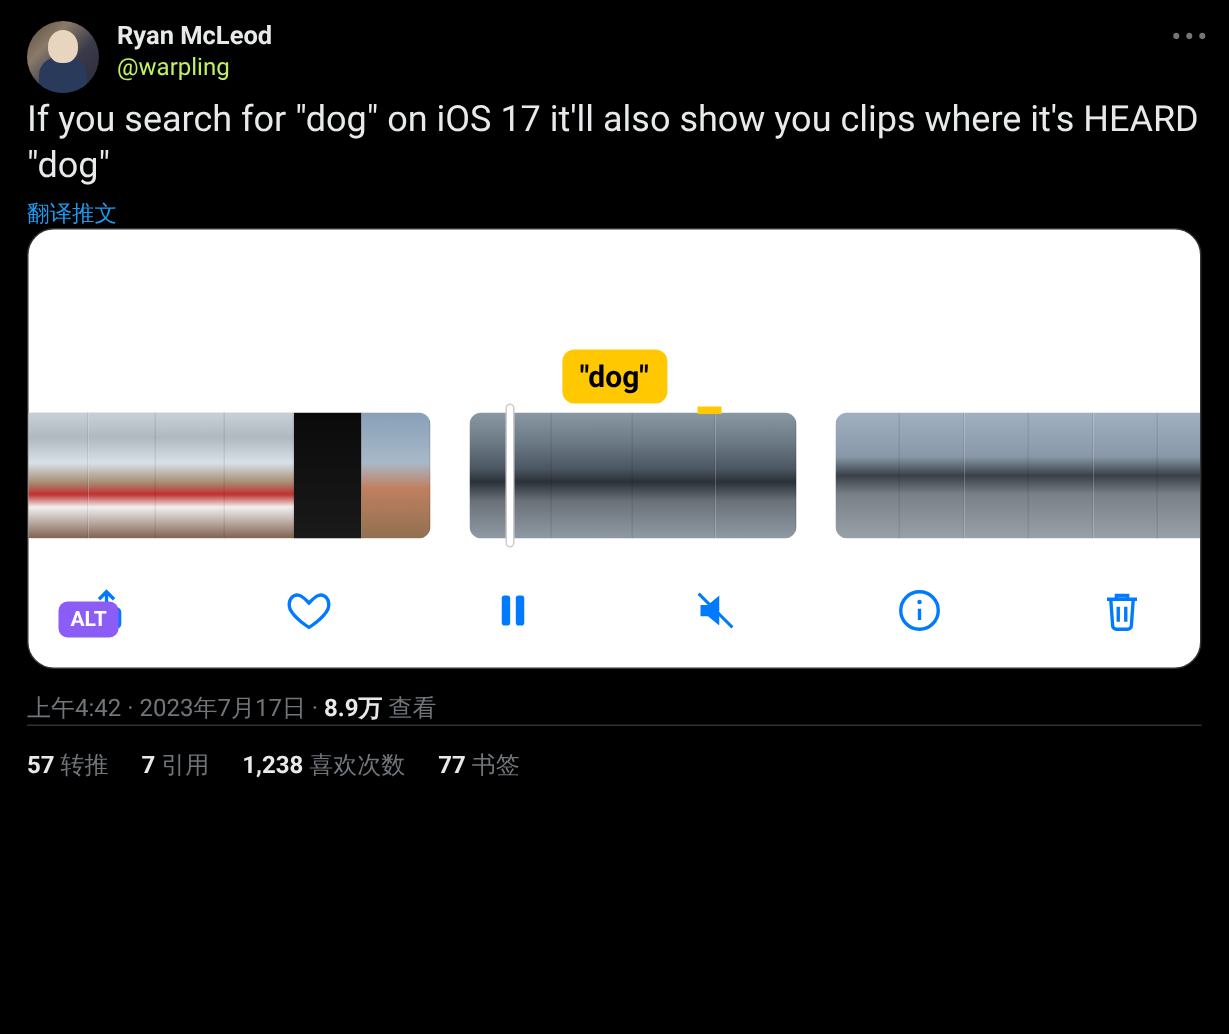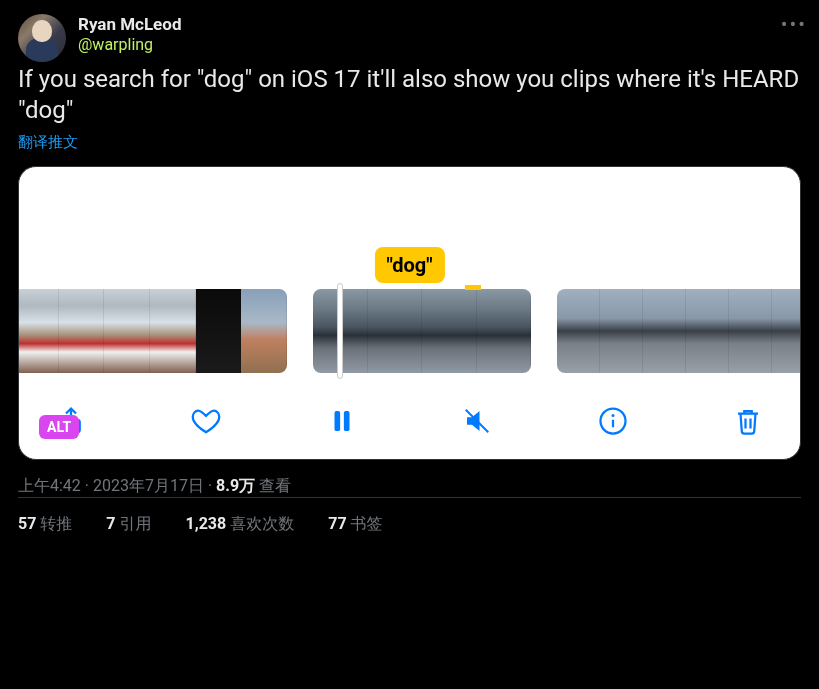--- a/index.html
+++ b/index.html
@@ -74,21 +74,20 @@
     line-height: 1.3;
     color: #e7e9ea;
     margin-bottom: 6px;
     font-weight: 400;
   }
   .translate-link {
     color: #1d9bf0;
     font-size: 15px;
     cursor: pointer;
     display: inline-block;
-    margin-bottom: 14px;
   }
   .media-card {
     background: #fff;
     border-radius: 18px;
     border: 1px solid #2f3336;
     overflow: hidden;
     position: relative;
     padding-top: 78px;
     padding-bottom: 18px;
   }
@@ -179,37 +178,37 @@
     align-items: center;
     justify-content: center;
     width: 40px;
     height: 40px;
   }
   .tool-icon svg { width: 30px; height: 30px; }
   .alt-badge {
     position: absolute;
     bottom: 20px;
     left: 20px;
-    background: #d946ef;
+    background: #8b5cf6;
     color: #fff;
     font-size: 14px;
     font-weight: 700;
     padding: 4px 8px;
     border-radius: 6px;
   }
   .meta {
     color: #71767b;
     font-size: 16px;
     margin-top: 16px;
     border-bottom: 1px solid #2f3336;
   }
   .meta .strong { color: #e7e9ea; font-weight: 700; }
   .stats {
     display: flex;
-    gap: 34px;
+    gap: 22px;
     padding-top: 16px;
     font-size: 16px;
     color: #71767b;
   }
   .stats .num { color: #e7e9ea; font-weight: 700; margin-right: 4px; }
 </style>
 </head>
 <body>
 
 <div class="tweet">

